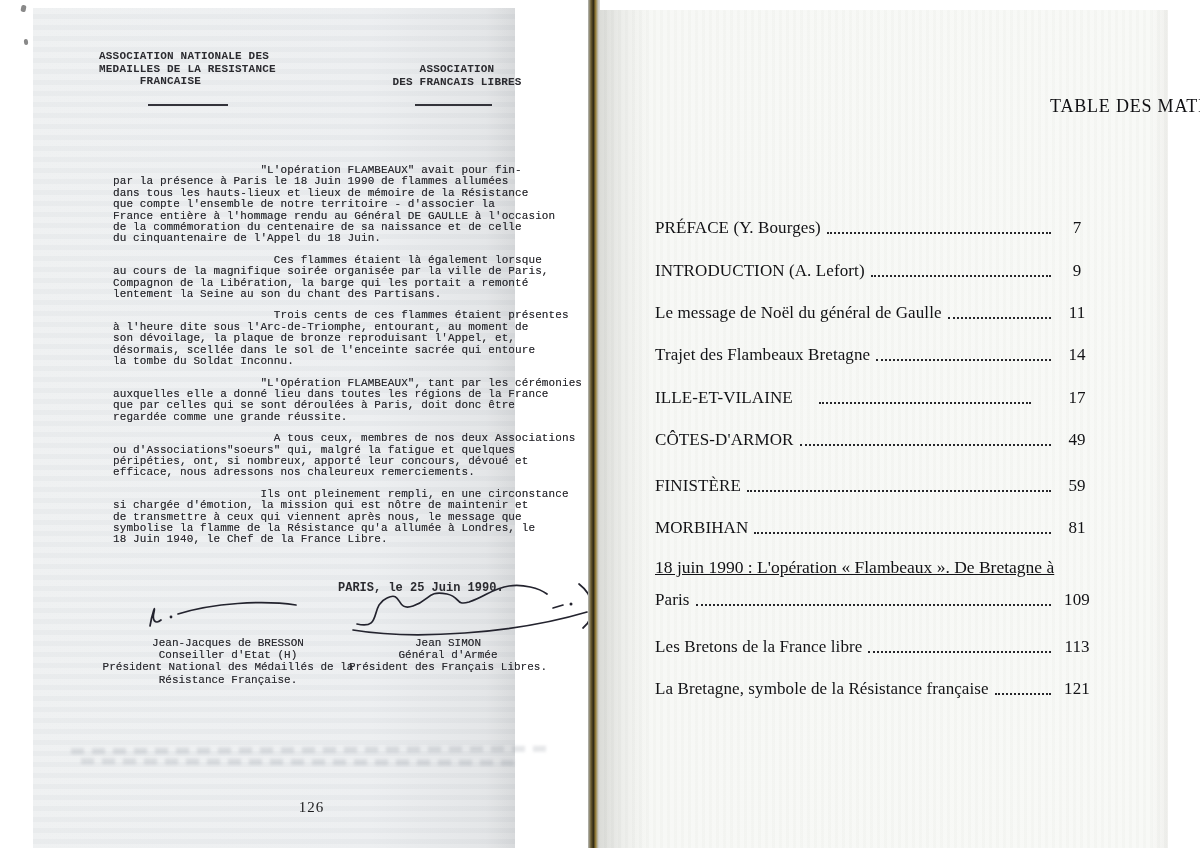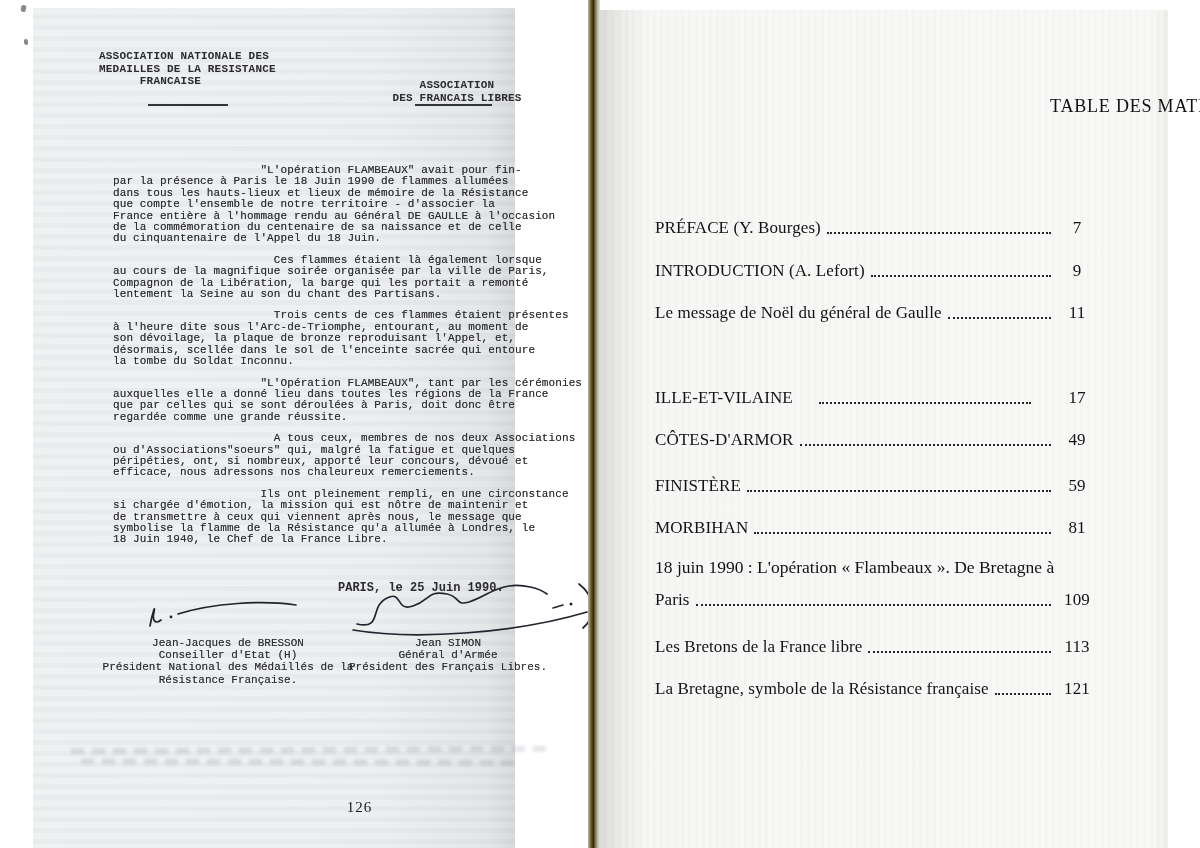--- a/index.html
+++ b/index.html
@@ -18,21 +18,21 @@
     position:absolute;left:33px;top:8px;width:482px;height:840px;
     background:
       repeating-linear-gradient(180deg, rgba(255,255,255,.05) 0 6px, rgba(140,150,160,.05) 6px 11px),
       linear-gradient(90deg,#eef0f1 0%,#ecEEf0 70%,#e3e5e7 94%,#d6d8da 100%);
     background-color:#edeff0;
     color:#2b2b30;
   }
   .left-page .mono{font-family:"Liberation Mono","DejaVu Sans Mono",monospace;}
   .letterhead{position:absolute;white-space:pre;font-size:11px;line-height:12.5px;font-weight:bold;letter-spacing:.2px;}
   #letterhead-left{left:66px;top:42px;}
-  #letterhead-right{left:349px;top:55px;width:150px;text-align:center;margin-top:16px;}
+  #letterhead-right{left:349px;top:55px;width:150px;text-align:center;}
   .lh-rule{position:absolute;height:2px;background:#33333a;}
   #lh-rule-left{left:115px;top:96px;width:80px;}
   #lh-rule-right{left:382px;top:96px;width:77px;}
 
   .letter-body{position:absolute;left:80px;top:157px;}
   .para{white-space:pre;font-size:11px;line-height:11.4px;margin:0 0 10px 0;letter-spacing:.1px;text-shadow:0 0 .4px rgba(40,40,48,.55);}
 
   .dateline{position:absolute;left:305px;top:573px;font-size:12px;font-weight:bold;white-space:pre;}
 
   .sig{position:absolute;}
@@ -44,21 +44,21 @@
   .signatory{position:absolute;white-space:pre;text-align:center;font-size:11px;line-height:12.2px;text-shadow:0 0 .4px rgba(40,40,48,.5);}
   #signatory-left{left:40px;top:629px;width:310px;}
   #signatory-right{left:300px;top:629px;width:230px;}
 
   .bleed{position:absolute;height:6px;filter:blur(1.4px);opacity:.5;
     background:repeating-linear-gradient(90deg, rgba(110,118,130,.35) 0 13px, rgba(110,118,130,0) 13px 21px);}
   #bleed1{left:38px;top:739px;width:480px;transform:rotate(-.3deg);}
   #bleed2{left:48px;top:751px;width:440px;transform:rotate(.2deg);}
 
   .folio{position:absolute;left:0;top:791px;width:557px;text-align:center;
-    font-family:"Liberation Serif","DejaVu Serif",serif;font-size:15px;color:#1c1c1e;letter-spacing:1px;padding-left:48px;}
+    font-family:"Liberation Serif","DejaVu Serif",serif;font-size:15px;color:#1c1c1e;letter-spacing:1px;}
 
   
   .spine{
     position:absolute;left:588px;top:0;width:12px;height:848px;
     background:linear-gradient(90deg,#b9bbb9 0%,#6a5c30 25%,#2f2814 45%,#8f7834 62%,#c9c9c3 85%,#dddddb 100%);
   }
 
   
   .right-page{
     position:absolute;left:600px;top:10px;width:568px;height:838px;
@@ -74,21 +74,21 @@
     font-size:18px;letter-spacing:.8px;color:#111114;
   }
   .toc-row{
     position:absolute;left:55px;width:445px;
     display:flex;align-items:flex-end;
     font-size:17px;letter-spacing:.1px;color:#121215;
   }
   .toc-label{white-space:nowrap;}
   .toc-dots{flex:1;border-bottom:2px dotted #26262a;margin:0 3px 4px 6px;min-width:12px;}
   .toc-page{width:46px;text-align:center;white-space:nowrap;}
-  .toc-line1{position:absolute;left:55px;width:480px;font-size:17.5px;white-space:nowrap;color:#121215;}
+  .toc-line1{position:absolute;left:55px;width:480px;font-size:17.5px;white-space:nowrap;color:#121215;text-decoration:underline;}
 
   #row-0{top:208px;} #row-1{top:251px;} #row-2{top:293px;} #row-3{top:335px;}
   #row-4{top:378px;gap:20px;} #row-5{top:420px;} #row-6{top:466px;} #row-7{top:508px;}
   #row-8a{top:547px;} #row-8b{top:580px;}
   #row-9{top:627px;} #row-10{top:669px;}
 </style>
 </head>
 <body>
 
 <div class="speck" id="speck1"></div>
@@ -180,20 +180,25 @@
   <div class="toc-row" id="row-1">
     <span class="toc-label">INTRODUCTION (A. Lefort)</span>
     <span class="toc-dots"></span>
     <span class="toc-page">9</span>
   </div>
   <div class="toc-row" id="row-2">
     <span class="toc-label">Le message de Noël du général de Gaulle</span>
     <span class="toc-dots"></span>
     <span class="toc-page">11</span>
   </div>
+  <div class="toc-row" id="row-3">
+    <span class="toc-label">Trajet des Flambeaux Bretagne</span>
+    <span class="toc-dots"></span>
+    <span class="toc-page">14</span>
+  </div>
   <div class="toc-row" id="row-4">
     <span class="toc-label">ILLE-ET-VILAINE</span>
     <span class="toc-dots"></span>
     <span class="toc-page">17</span>
   </div>
   <div class="toc-row" id="row-5">
     <span class="toc-label">CÔTES-D'ARMOR</span>
     <span class="toc-dots"></span>
     <span class="toc-page">49</span>
   </div>

